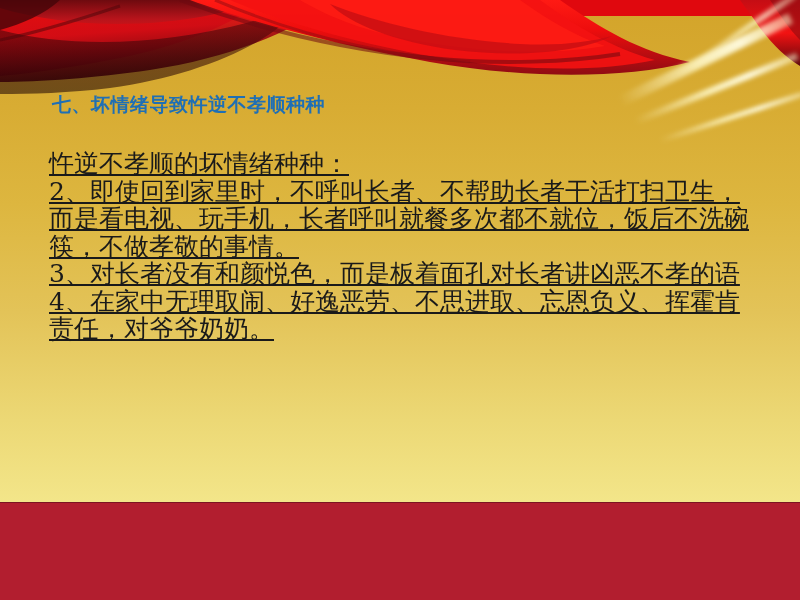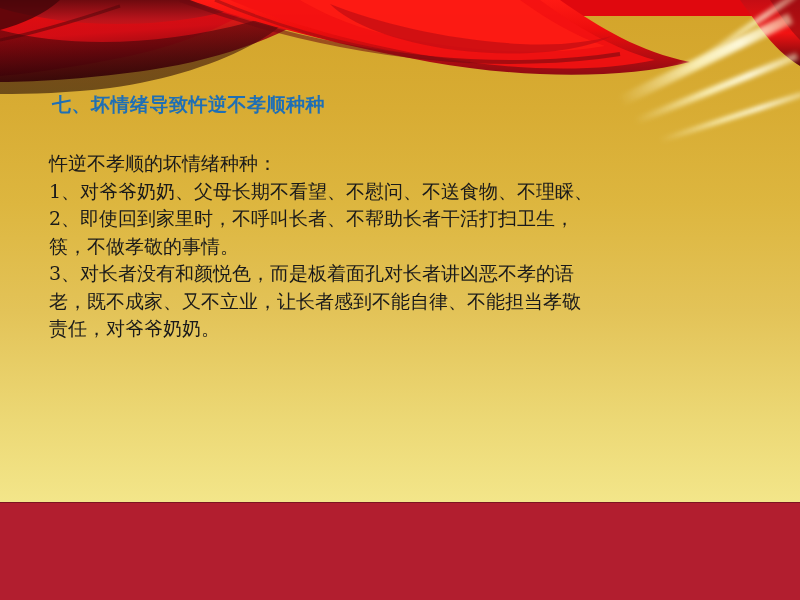--- a/index.html
+++ b/index.html
@@ -92,23 +92,24 @@
     letter-spacing: .5px;
     white-space: nowrap;
   }
 
   .body-block {
     position: absolute;
     left: 49px;
     top: 150px;
     width: 712px;
     font-family: "DejaVu Serif", "Liberation Serif", serif;
-    font-size: 19px;
+    font-size: 25px;
     line-height: 27.5px;
     color: #1a1a1a;
+    text-decoration: underline;
   }
   .body-line {
     white-space: nowrap;
   }
 </style>
 </head>
 <body>
 
 <div class="slide">
 
@@ -172,23 +173,23 @@
     <div class="ray ray-d"></div>
     <div class="ray ray-a"></div>
     <div class="ray ray-b"></div>
     <div class="ray ray-c"></div>
   </div>
 
   <div class="title">七、坏情绪导致忤逆不孝顺种种</div>
 
   <div class="body-block">
     <div class="body-line">忤逆不孝顺的坏情绪种种：</div>
-    <div class="body-line">1、对爷爷奶奶、父母长期不看望、不慰问、不送食物、不理睬、</div>
     <div class="body-line">2、即使回到家里时，不呼叫长者、不帮助长者干活打扫卫生，</div>
+    <div class="body-line">而是看电视、玩手机，长者呼叫就餐多次都不就位，饭后不洗碗</div>
     <div class="body-line">筷，不做孝敬的事情。</div>
     <div class="body-line">3、对长者没有和颜悦色，而是板着面孔对长者讲凶恶不孝的语</div>
-    <div class="body-line">老，既不成家、又不立业，让长者感到不能自律、不能担当孝敬</div>
+    <div class="body-line">4、在家中无理取闹、好逸恶劳、不思进取、忘恩负义、挥霍肯</div>
     <div class="body-line">责任，对爷爷奶奶。</div>
   </div>
 
   <div class="bottom-band"></div>
 
 </div>
 
 </body></html>

